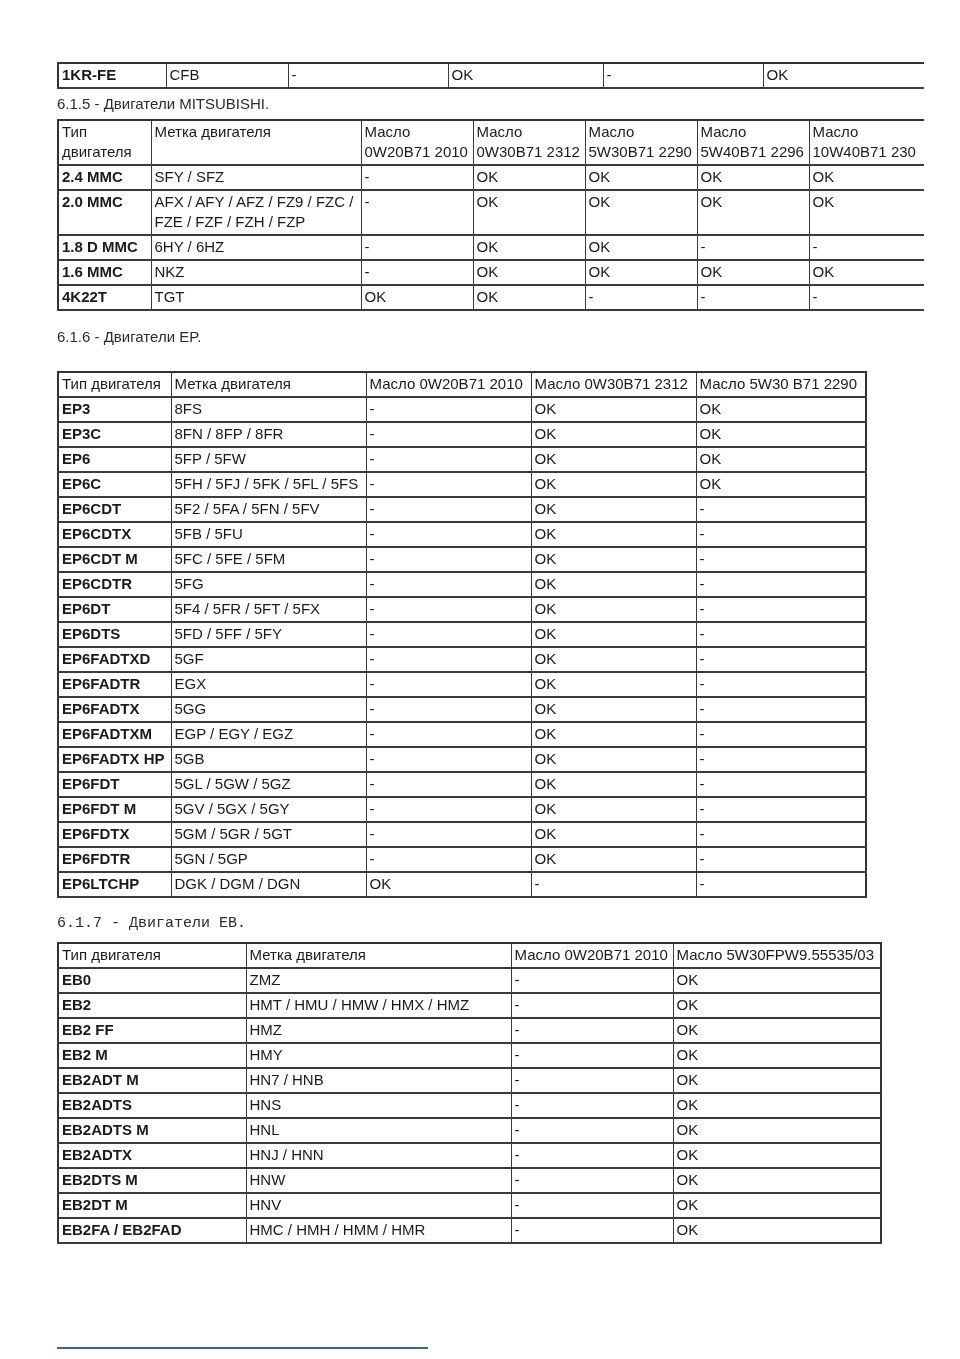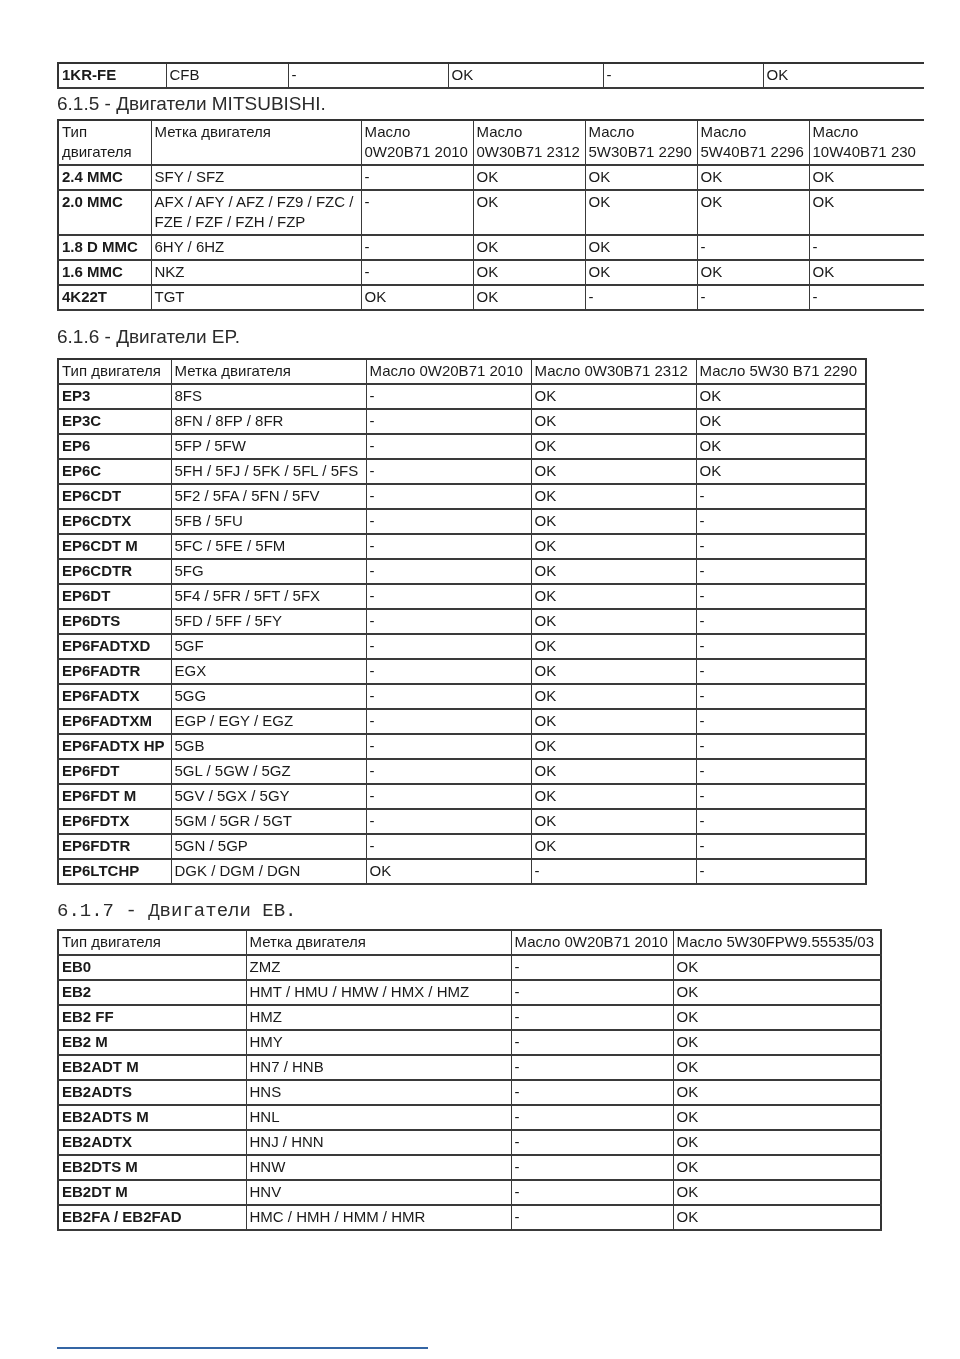--- a/index.html
+++ b/index.html
@@ -35,28 +35,28 @@
     line-height: 20px;
     overflow: hidden;
   }
   table.clipped tr > *:last-child { border-right: none; }
   th {
     font-weight: normal;
     white-space: pre-line;
   }
   tbody td:first-child { font-weight: 700; }
   h2.section-heading {
-    font-size: 19px;
+    font-size: 15px;
     font-weight: normal;
     color: #2b2b2b;
     margin: 0;
     line-height: 18px;
   }
   #heading-615 { margin: 6px 0 6px 0; }
-  #heading-616 { margin: 17px 0 12px 0; }
+  #heading-616 { margin: 17px 0 25px 0; }
   #heading-617 { margin: 17px 0 9px 0; font-family: Liberation Mono, monospace; }
   
   #top-table  { width: 866px; }.#x{} 
   #mits-table { width: 866px; }
   #ep-table   { width: 808px; }
   #eb-table   { width: 823px; }
   .bottom-line {
     position: absolute;
     left: 57px;
     top: 1347px;

